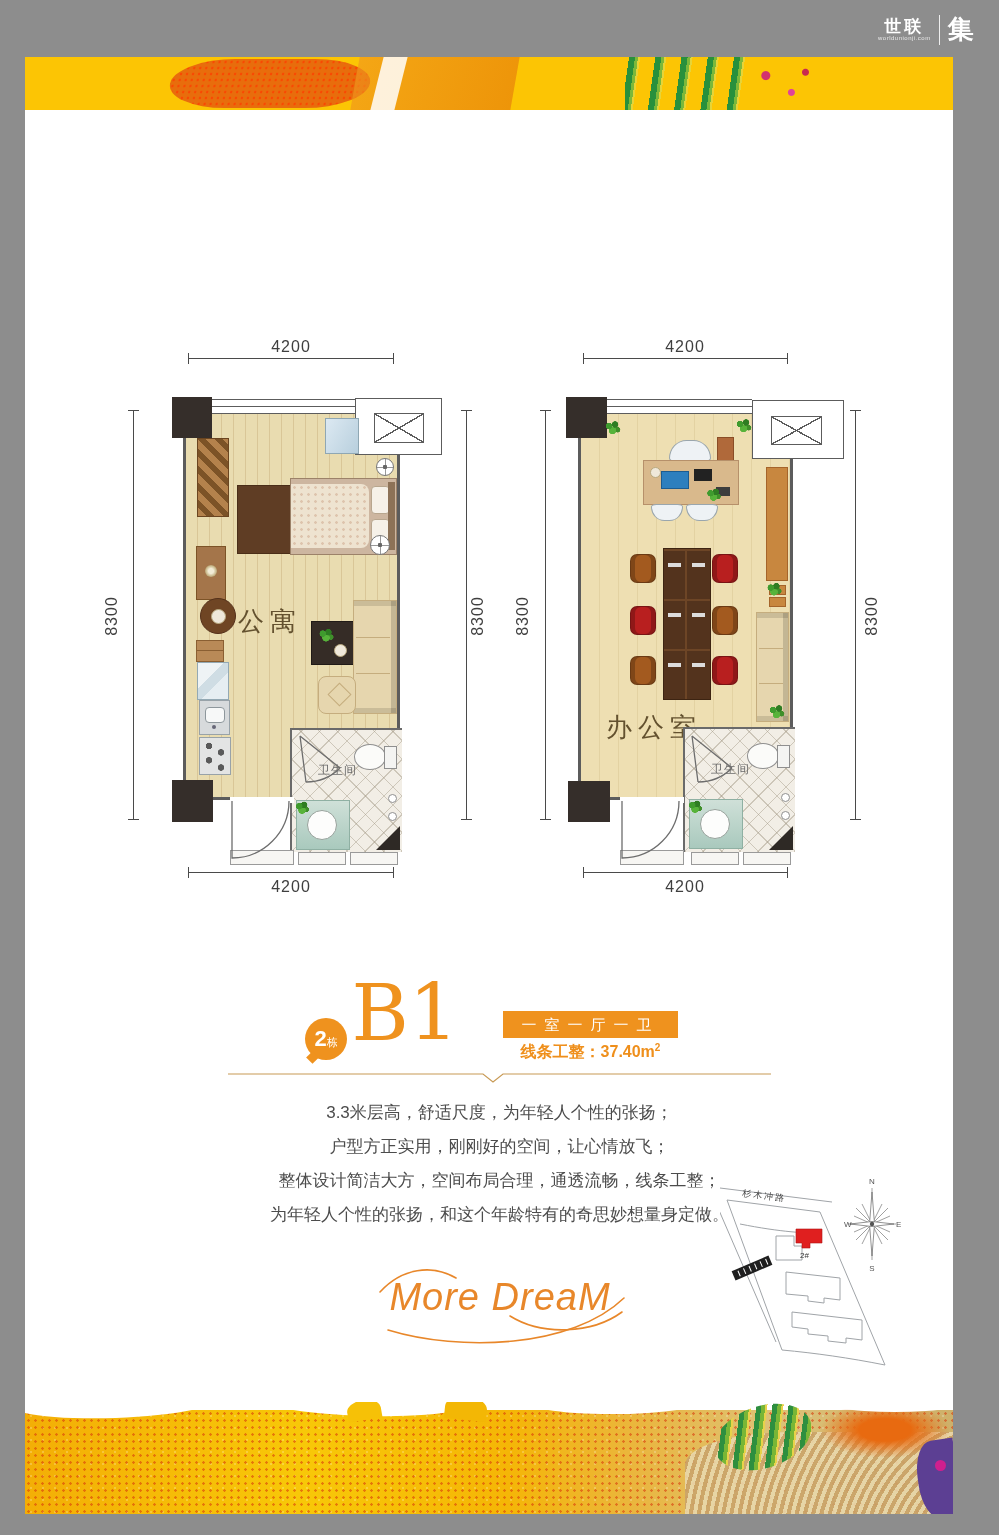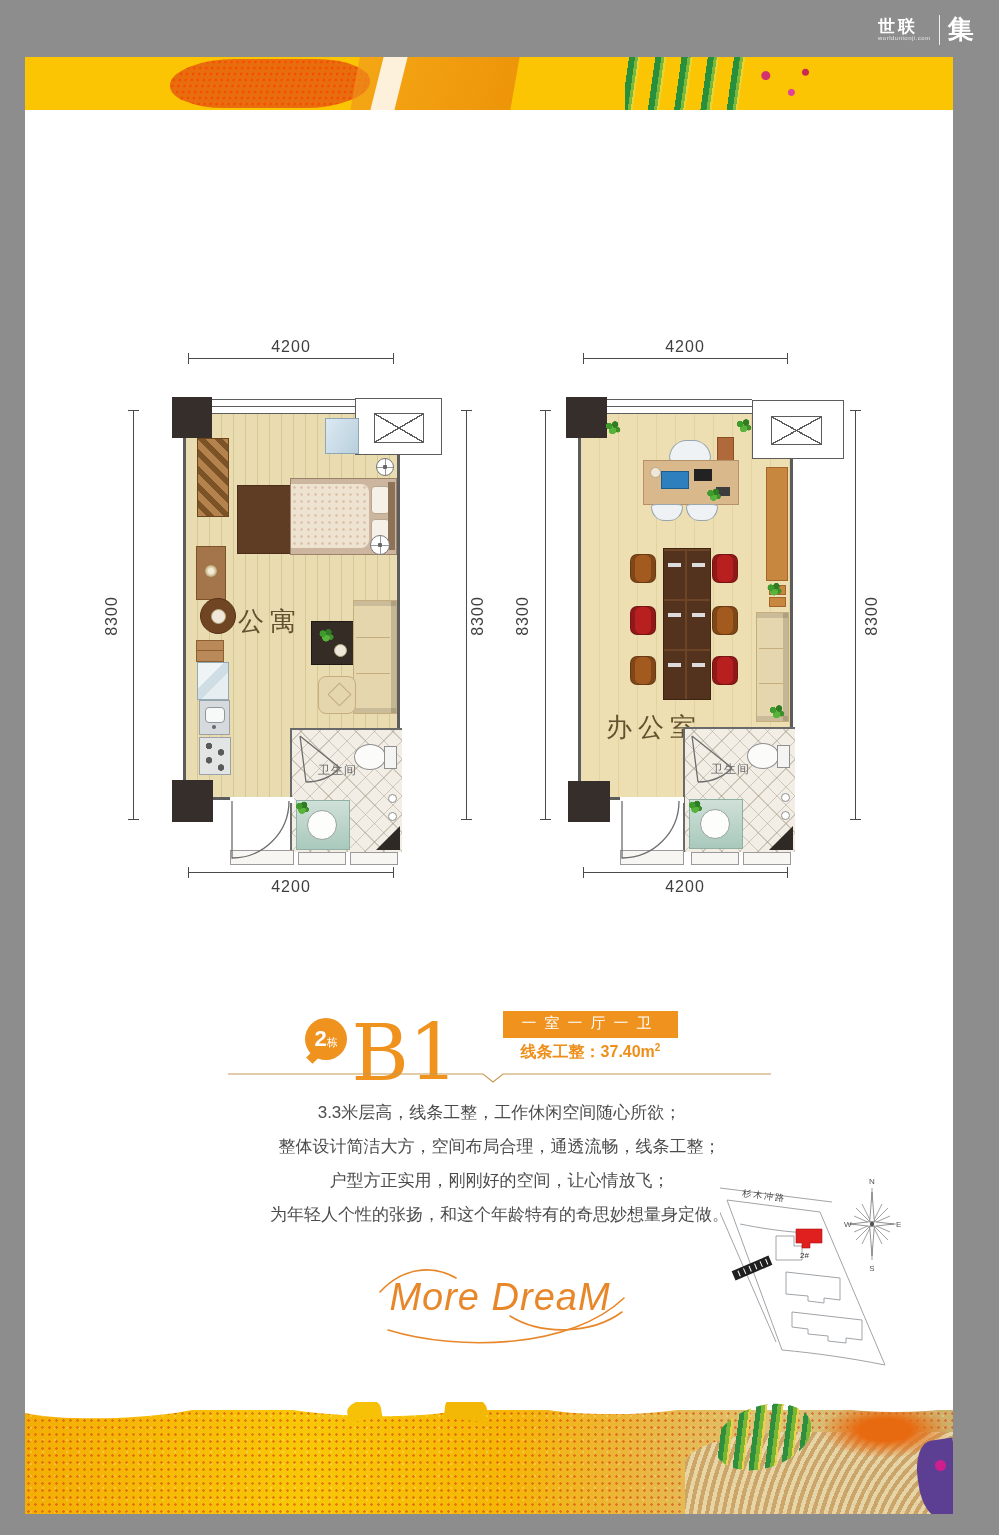--- a/index.html
+++ b/index.html
@@ -100,32 +100,32 @@
   .dimh:before,.dimh:after{content:"";position:absolute;top:-5px;width:1px;height:11px;background:#4a4a4a;}
   .dimh:before{left:0;} .dimh:after{right:0;}
   .dimv{width:1px;background:#4a4a4a;}
   .dimv:before,.dimv:after{content:"";position:absolute;left:-5px;height:1px;width:11px;background:#4a4a4a;}
   .dimv:before{top:0;} .dimv:after{bottom:0;}
   .dimlabel{font-size:16px;color:#3f3f3f;text-align:center;letter-spacing:1px;}
   .vlabel{transform:rotate(-90deg);}
   
   .ucircle{border-radius:50%;color:#fff;text-align:center;}
   .uname{font-family:"DejaVu Serif","Liberation Serif",serif;text-align:center;}
-  .utag{color:#fff;text-align:center;letter-spacing:8px;font-family:Liberation Mono, monospace;}
+  .utag{color:#fff;text-align:center;letter-spacing:8px;}
   .uarea{font-weight:bold;text-align:center;}
   .desc{text-align:center;font-size:17px;line-height:34px;color:#4c4c4c;}
   svg text{font-family:"Liberation Sans","DejaVu Sans",sans-serif;}
 </style>
 </head>
 <body>
 
 <div class="frame">
 
   <div class="abs corner" style="left:878px;top:12px;">
-    <div style="text-align:left;">
+    <div style="text-align:center;">
       <div class="cn">世联</div>
       <div class="dom">worldunionji.com</div>
     </div>
     <div class="bar"></div>
     <div class="suf">集</div>
   </div>
 
   <div class="abs page" style="left:25px;top:57px;width:928px;height:1457px;"></div>
 
   <div class="abs banner" style="left:25px;top:57px;width:928px;height:53px;">
@@ -290,33 +290,33 @@
   <div class="abs dimlabel vlabel" style="left:448px;top:607px;width:60px;">8300</div>
   <div class="abs dimv" style="left:545px;top:410px;height:410px;"></div>
   <div class="abs dimlabel vlabel" style="left:493px;top:607px;width:60px;">8300</div>
   <div class="abs dimv" style="left:855px;top:410px;height:410px;"></div>
   <div class="abs dimlabel vlabel" style="left:842px;top:607px;width:60px;">8300</div>
 
   <div class="abs ucircle" style="left:305px;top:1018px;width:42px;height:42px;background:#ef921e;">
     <span style="font-size:22px;font-weight:bold;line-height:42px;">2</span><span style="font-size:11px;">栋</span>
     <div class="abs" style="left:3px;top:35px;width:9px;height:9px;background:#ef921e;transform:rotate(45deg);"></div>
   </div>
-  <div class="abs uname" style="left:345px;top:1008px;width:120px;font-size:78px;color:#ef921e;">B1</div>
+  <div class="abs uname" style="left:345px;top:968px;width:120px;font-size:78px;color:#ef921e;">B1</div>
   <div class="abs utag" style="left:503px;top:1011px;width:175px;height:27px;line-height:27px;font-size:15px;background:#ef921e;">一室一厅一卫</div>
   <div class="abs uarea" style="left:498px;top:1042px;width:185px;font-size:16px;color:#ef8f1b;">
     <span>线条工整：</span><span>37.40m</span><sup style="font-size:10px;">2</sup>
   </div>
   <svg class="abs" style="left:228px;top:1068px;" width="543" height="20" viewBox="0 0 543 20">
     <polyline points="0,6 255,6 265,14 275,6 543,6" fill="none" stroke="#c89a55" stroke-width="1.2"></polyline>
   </svg>
 
   <div class="abs desc" style="left:135px;top:1096px;width:729px;">
-    <div>3.3米层高，线条工整，工作休闲空间随心所欲；</div>
+    <div>3.3米层高，舒适尺度，为年轻人个性的张扬；</div>
+    <div>户型方正实用，刚刚好的空间，让心情放飞；</div>
     <div>整体设计简洁大方，空间布局合理，通透流畅，线条工整；</div>
-    <div>户型方正实用，刚刚好的空间，让心情放飞；</div>
     <div>为年轻人个性的张扬，和这个年龄特有的奇思妙想量身定做。</div>
   </div>
 
   <svg class="abs" style="left:360px;top:1250px;" width="280" height="100" viewBox="0 0 280 100">
     <g stroke="#e8872a" stroke-width="1.6" fill="none" stroke-linecap="round">
       <path d="M20,42 C42,18 72,14 96,28"></path>
       <path d="M28,80 C100,102 212,98 264,48"></path>
       <path d="M150,66 C182,86 232,84 262,62"></path>
     </g>
     <text x="140" y="60" text-anchor="middle" font-size="38" font-style="italic" font-family="DejaVu Serif, Liberation Serif, serif" fill="#e8872a" letter-spacing="1">More DreaM</text>

